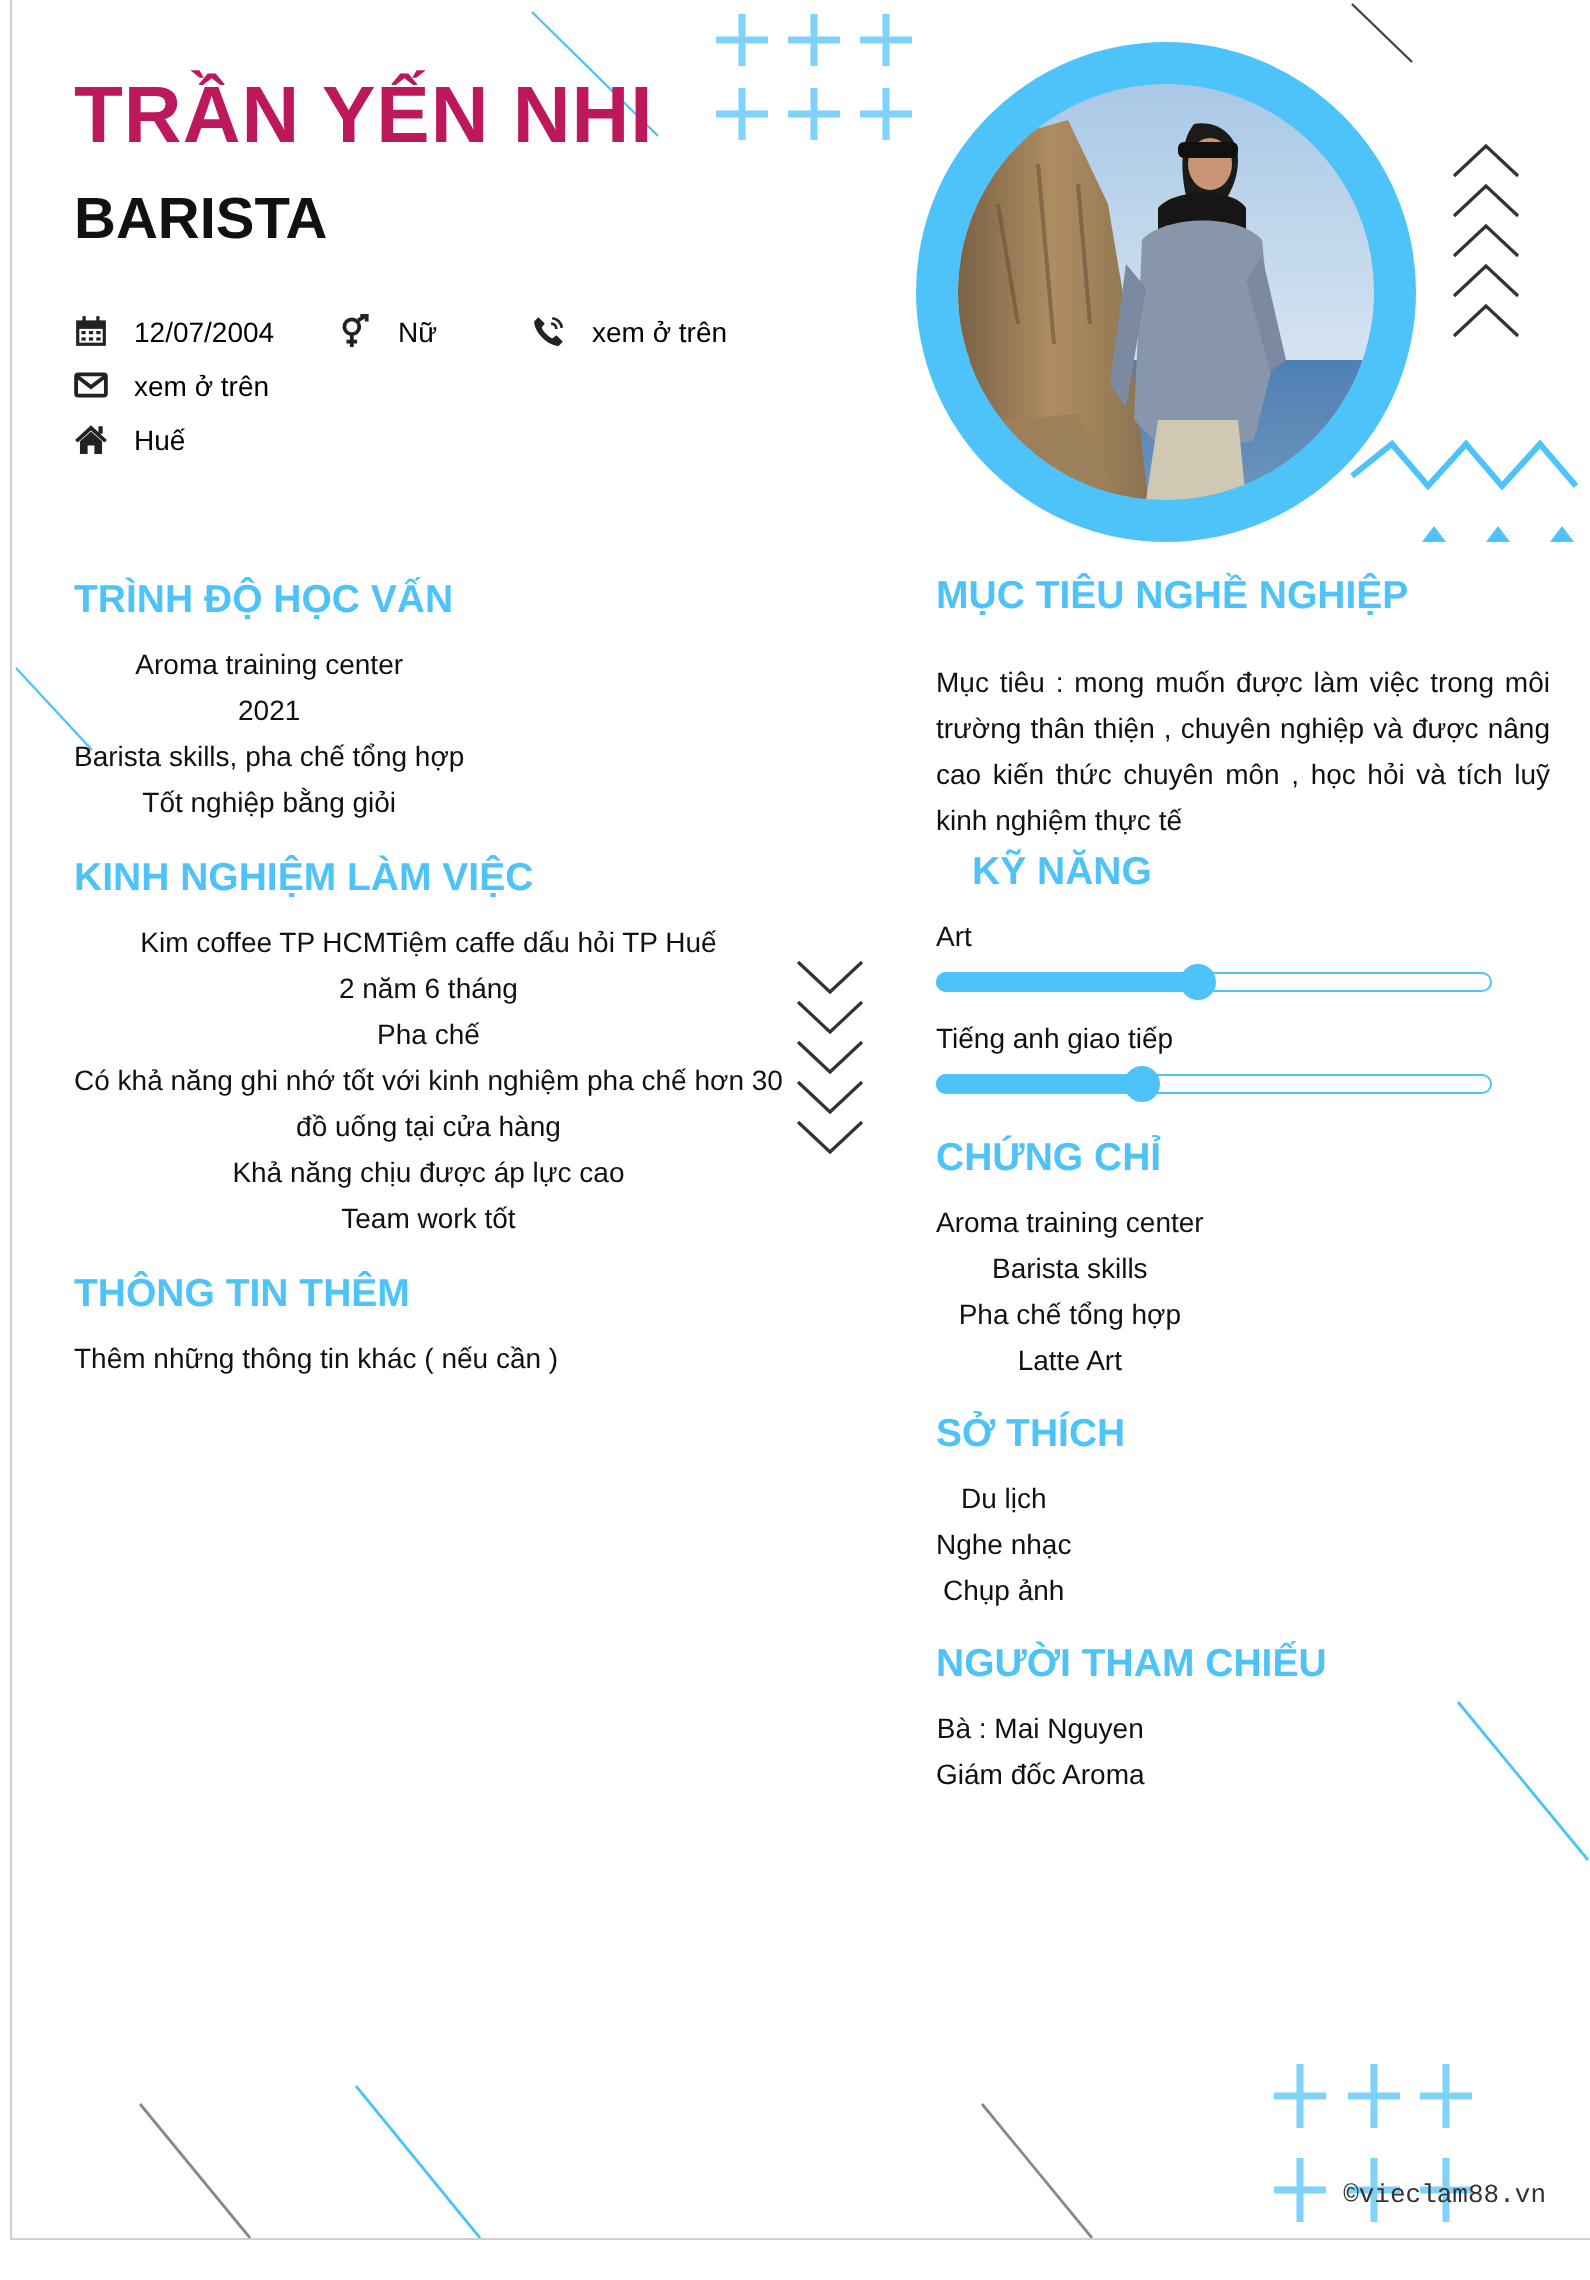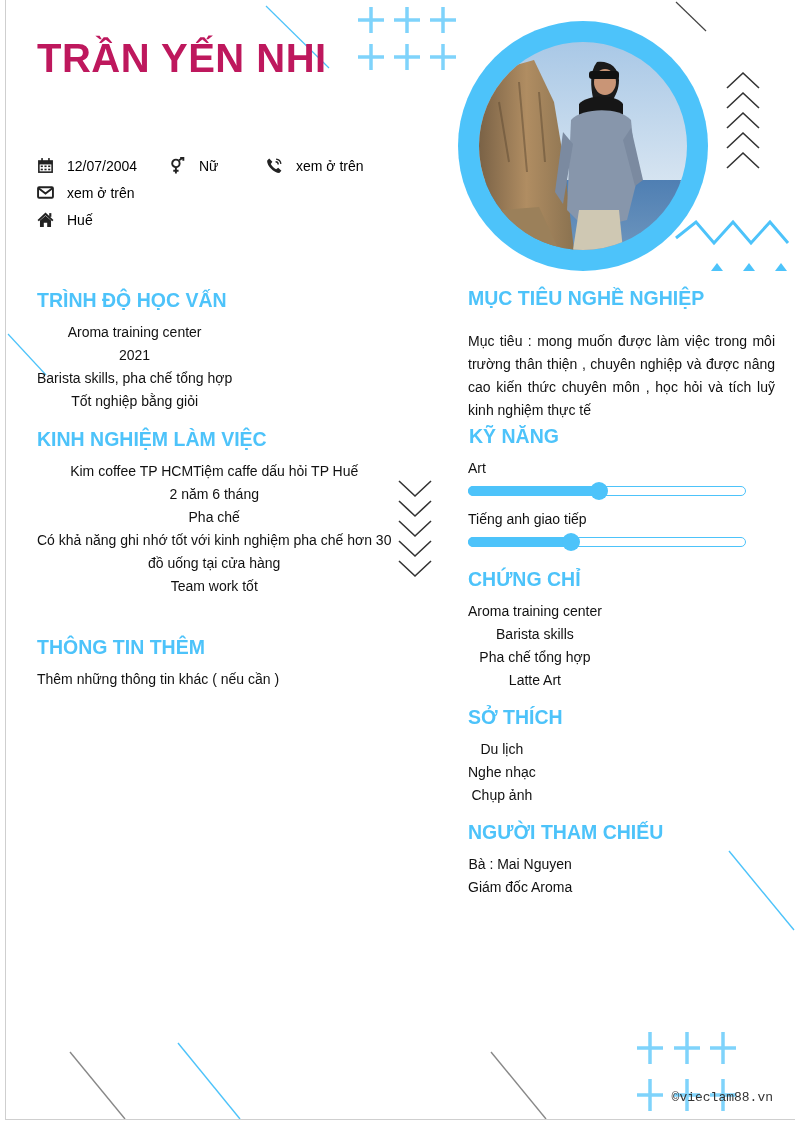--- a/index.html
+++ b/index.html
@@ -57,20 +57,21 @@
     <line x1="64" y1="1052" x2="119" y2="1119" stroke="#888" stroke-width="1.4"></line>
     <line x1="172" y1="1043" x2="234" y2="1119" stroke="#4dc3fa" stroke-width="1.4"></line>
     <line x1="485" y1="1052" x2="540" y2="1119" stroke="#888" stroke-width="1.4"></line>
     <g stroke="#7fd3fb" stroke-width="3.5">
       <path d="M631 1048h26M644 1032v32 M668 1048h26M681 1032v32 M704 1048h26M717 1032v32"></path>
       <path d="M631 1095h26M644 1079v32 M668 1095h26M681 1079v32 M704 1095h26M717 1079v32"></path>
     </g>
   </svg>
 
   <div class="abs name">TRẦN YẾN NHI</div>
+  <div class="abs title">BARISTA</div>
 
   <div class="abs info" style="left:31px;top:157px">
     <svg viewBox="0 0 16 16">
         <rect x="1" y="3" width="14" height="12" fill="#222"></rect>
         <rect x="2.5" y="7" width="11" height="6.5" fill="#fff"></rect>
         <g fill="#222">
           <rect x="3.5" y="8" width="2" height="1.5"></rect>
           <rect x="7" y="8" width="2" height="1.5"></rect>
           <rect x="10.5" y="8" width="2" height="1.5"></rect>
           <rect x="3.5" y="11" width="2" height="1.5"></rect>
@@ -155,32 +156,33 @@
     <div class="line">Tốt nghiệp bằng giỏi</div>
   </div>
 
   <div class="abs sec-h" style="left:31px;top:428px">KINH NGHIỆM LÀM VIỆC</div>
   <div class="abs" style="left:31px;top:460px">
     <div class="line">Kim coffee TP HCMTiệm caffe dấu hỏi TP Huế</div>
     <div class="line">2 năm 6 tháng</div>
     <div class="line">Pha chế</div>
     <div class="line">Có khả năng ghi nhớ tốt với kinh nghiệm pha chế hơn 30</div>
     <div class="line">đồ uống tại cửa hàng</div>
+    <div class="line">Khả năng chịu được áp lực cao</div>
     <div class="line">Team work tốt</div>
   </div>
 
   <div class="abs sec-h" style="left:31px;top:636px">THÔNG TIN THÊM</div>
   <div class="abs" style="left:31px;top:668px">
     <div class="line">Thêm những thông tin khác ( nếu cần )</div>
   </div>
 
   <div class="abs sec-h" style="left:462px;top:287px">MỤC TIÊU NGHỀ NGHIỆP</div>
   <div class="abs para" style="left:462px;top:330px">Mục tiêu : mong muốn được làm việc trong môi trường thân thiện , chuyên nghiệp và được nâng cao kiến thức chuyên môn , học hỏi và tích luỹ kinh nghiệm thực tế</div>
 
-  <div class="abs sec-h" style="left:463px;top:425px">KỸ NĂNG</div>
+  <div class="abs sec-h" style="left:480px;top:425px">KỸ NĂNG</div>
   <div class="abs line" style="left:462px;top:457px">Art</div>
   <div class="slider" style="left:462px;top:486px">
     <div class="fill" style="width:47%"></div>
     <div class="knob" style="left:47%"></div>
   </div>
   <div class="abs line" style="left:462px;top:508px">Tiếng anh giao tiếp</div>
   <div class="slider" style="left:462px;top:537px">
     <div class="fill" style="width:37%"></div>
     <div class="knob" style="left:37%"></div>
   </div>

